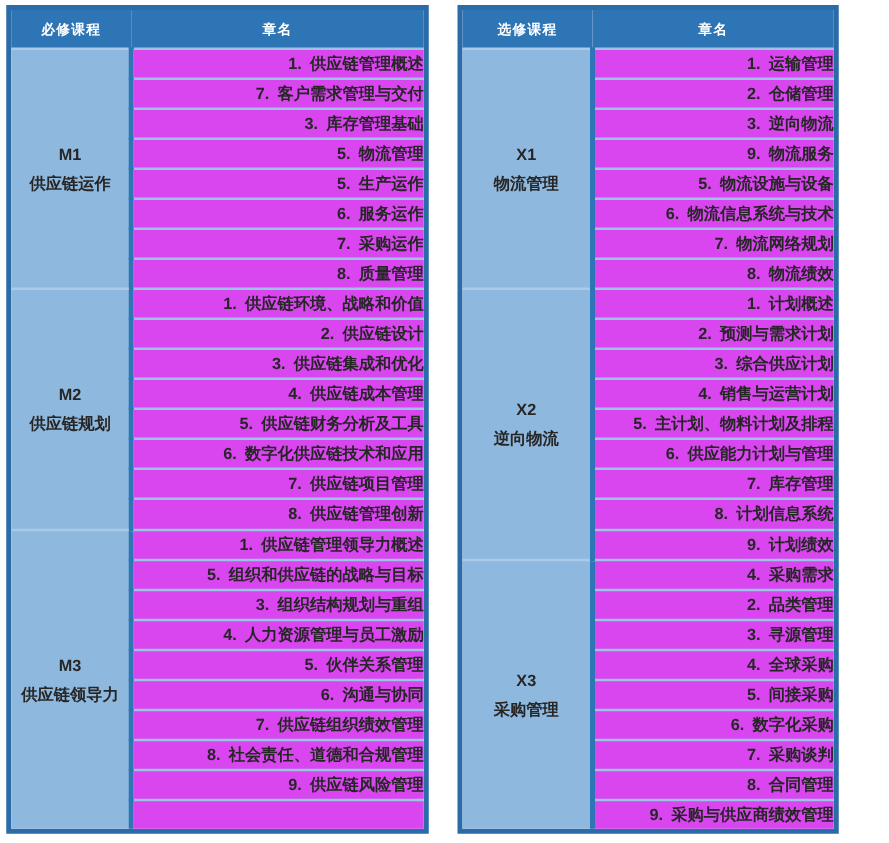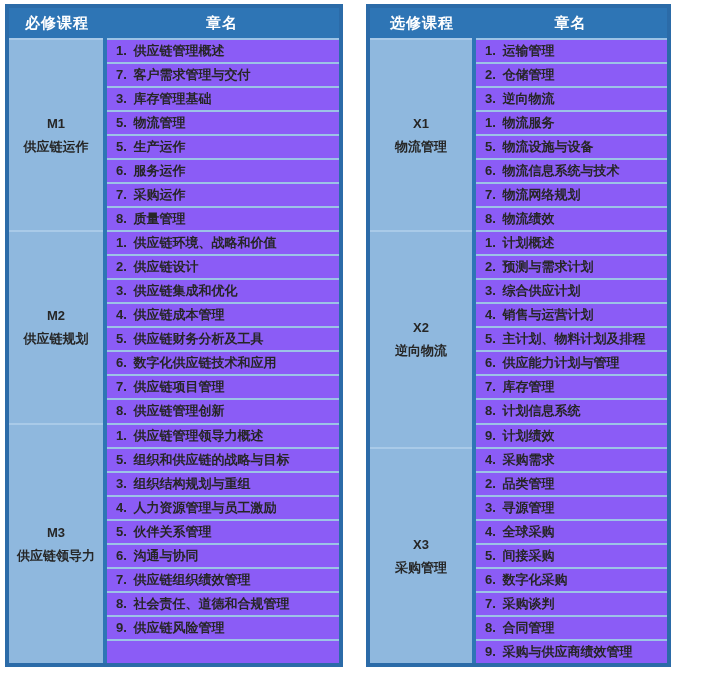--- a/index.html
+++ b/index.html
@@ -28,39 +28,39 @@
 
   table {
     border-collapse: collapse;
     table-layout: fixed;
     width: 100%;
     height: 100%;
   }
   th {
     background: var(--header-bg, #2E75B5);
     color: var(--header-text, #ffffff);
-    font-size: 15px;
+    font-size: 11px;
     font-weight: 700;
     letter-spacing: 1px;
     height: 30px;
     text-align: center;
     padding: 0;
     border: none;
   }
   td {
     padding: 0;
     font-size: 13px;
     font-weight: 700;
     color: var(--body-text, #262626);
   }
   td.chapter {
-    background: #8b5cf6;
+    background: #d946ef;
     border-top: 2px solid var(--row-border, #9CC3E6);
     height: 22px;
-    text-align: left;
+    text-align: right;
     padding-left: 9px;
     word-spacing: 3px;
     white-space: nowrap;
     overflow: hidden;
   }
   td.section {
     background: var(--section-bg, #8FB8DE);
     border-top: 2px solid var(--section-border, #A9CAE8);
     border-right: 4px solid var(--divider, #2E75B5);
     text-align: center;
@@ -207,21 +207,21 @@
             </td>
             <td class="chapter">1. 运输管理</td>
           </tr>
           <tr>
             <td class="chapter">2. 仓储管理</td>
           </tr>
           <tr>
             <td class="chapter">3. 逆向物流</td>
           </tr>
           <tr>
-            <td class="chapter">1. 物流服务</td>
+            <td class="chapter">9. 物流服务</td>
           </tr>
           <tr>
             <td class="chapter">5. 物流设施与设备</td>
           </tr>
           <tr>
             <td class="chapter">6. 物流信息系统与技术</td>
           </tr>
           <tr>
             <td class="chapter">7. 物流网络规划</td>
           </tr>

